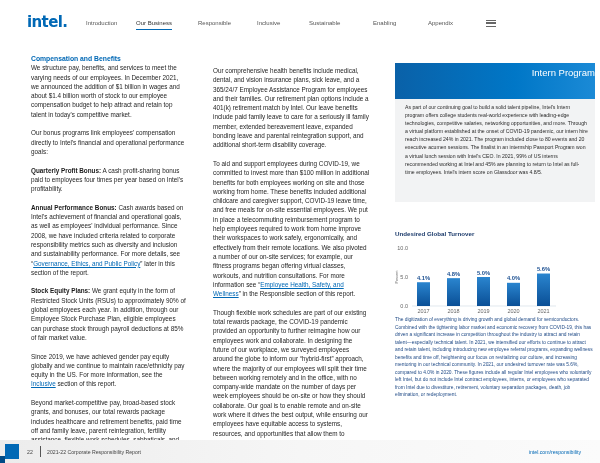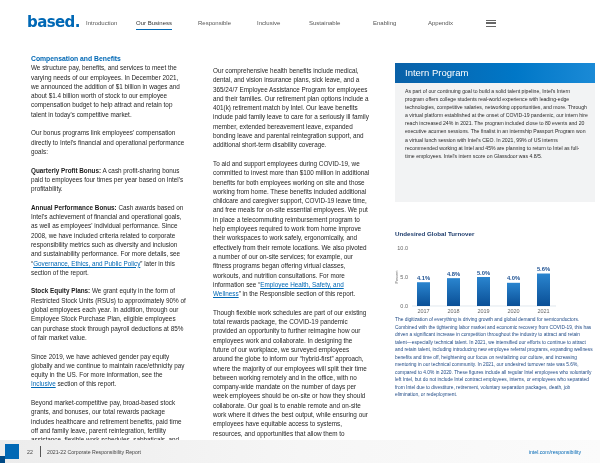--- a/index.html
+++ b/index.html
@@ -19,21 +19,21 @@
   .col { position: absolute; font-size: 6.35px; line-height: 9.3px; color: #262626; }
   .col1 { left: 31px; top: 54px; width: 156px; }
   .col2 { left: 213px; top: 66px; width: 157px; }
   .col p { margin-bottom: 9.3px; }
   .col b { font-weight: bold; color: #1a1a1a; }
   .section-title { font-weight: bold; color: #0068b5; font-size: 6.8px; line-height: 9.3px; }
   a.lnk { color: #0068b5; text-decoration: underline; }
 
   
   .intern { position: absolute; left: 395px; top: 63px; width: 200px; height: 139px; background: #f2f3f4; }
-  .intern-head { height: 20px; background: linear-gradient(90deg, #0a61a8 0%, #0077c7 60%, #1b8ad6 100%); color: #fff; font-size: 9.5px; padding: 4px 0 8px 10px; }
+  .intern-head { height: 36px; background: linear-gradient(90deg, #0a61a8 0%, #0077c7 60%, #1b8ad6 100%); color: #fff; font-size: 9.5px; padding: 4px 0 8px 10px; text-align: right; }
   .intern-body { padding: 4px 6px 0 10px; font-size: 5.15px; line-height: 8.1px; color: #2a2a2a; }
 
   
   .chart-title { position: absolute; left: 395px; top: 230px; font-size: 6.2px; font-weight: bold; color: #1b3a6b; }
   #chart { position: absolute; left: 390px; top: 240px; width: 200px; height: 75px; }
   #chart text { font-family: "Liberation Sans", sans-serif; }
 
   
   .desc { position: absolute; left: 395px; top: 316px; width: 198px; font-size: 4.85px; line-height: 7.55px; color: #1f4a86; }
 
@@ -43,21 +43,21 @@
   .foot-square2 { position: absolute; left: 0; top: 456px; width: 5px; height: 7px; background: #004a86; }
   .foot-page { position: absolute; left: 27px; top: 449px; font-size: 5.2px; color: #444; }
   .foot-sep { position: absolute; left: 40px; top: 446px; width: 0.8px; height: 11px; background: #555; }
   .foot-report { position: absolute; left: 47px; top: 449px; font-size: 5.2px; color: #444; }
   .foot-url { position: absolute; right: 19px; top: 449px; font-size: 5.2px; color: #0068b5; }
 </style>
 </head>
 <body>
 
 <div class="topnav">
-  <div class="logo">based.</div>
+  <div class="logo">intel.</div>
   <span class="navitem" style="left:86px">Introduction</span>
   <span class="navitem active" style="left:136px">Our Business</span>
   <span class="navitem" style="left:198px">Responsible</span>
   <span class="navitem" style="left:257px">Inclusive</span>
   <span class="navitem" style="left:309px">Sustainable</span>
   <span class="navitem" style="left:373px">Enabling</span>
   <span class="navitem" style="left:428px">Appendix</span>
   <span class="menu-icon"></span>
 </div>
 

